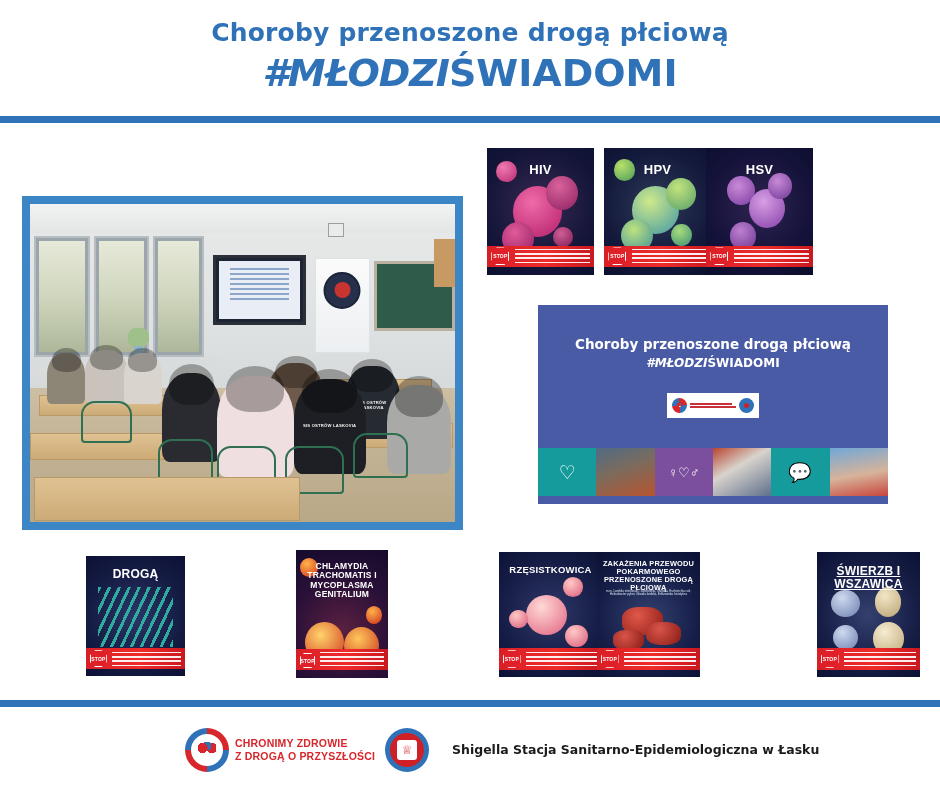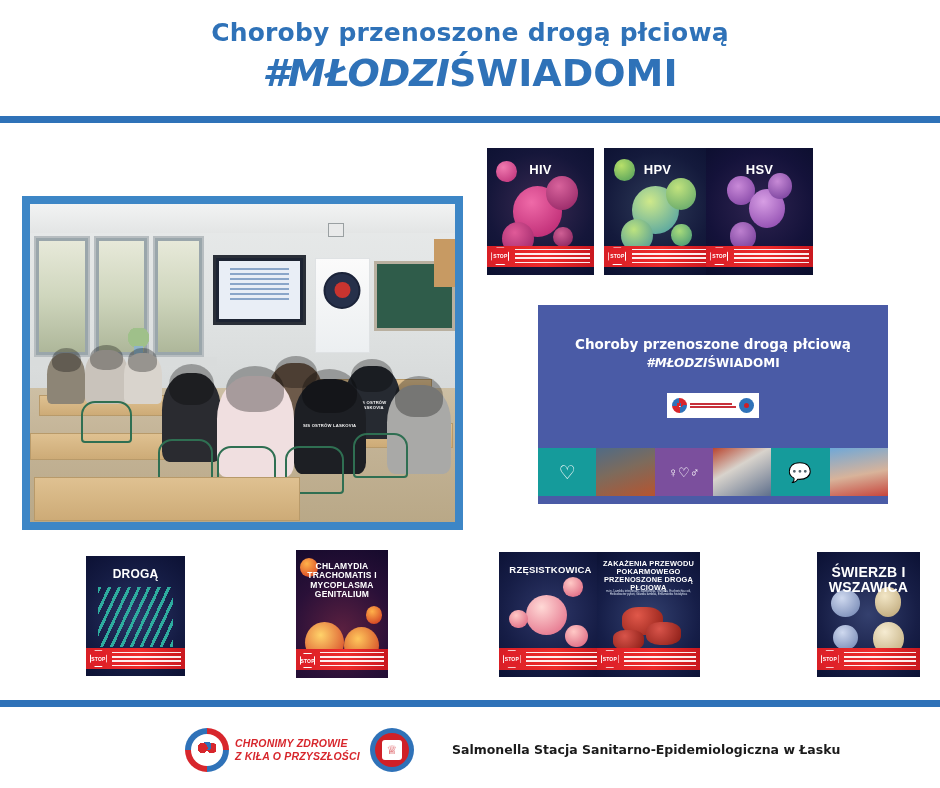--- a/index.html
+++ b/index.html
@@ -142,21 +142,21 @@
   
   .footer{position:absolute;left:0;top:707px;width:940px;height:81px;background:#fff;}
   .logo-circ{position:relative;width:44px;height:44px;border-radius:50%;
     background:conic-gradient(#d7262c 0 25%,#2f72b8 25% 50%,#d7262c 50% 75%,#2f72b8 75% 100%);}
   .logo-circ:before{content:"";position:absolute;inset:6px;border-radius:50%;background:#fff;}
   .logo-circ:after{content:"";position:absolute;left:30%;top:28%;width:40%;height:44%;
     background:radial-gradient(circle at 25% 40%,#d7262c 0 28%,transparent 29%),
                radial-gradient(circle at 50% 30%,#2f72b8 0 26%,transparent 27%),
                radial-gradient(circle at 77% 40%,#d7262c 0 28%,transparent 29%);}
   .logo-words{display:flex;flex-direction:column;justify-content:center;margin-left:6px;}
-  .logo-words span{color:#d7262c;font-weight:bold;font-size:10.5px;line-height:1.25;letter-spacing:.2px;font-style:italic;}
+  .logo-words span{color:#d7262c;font-weight:bold;font-size:10.5px;line-height:1.25;letter-spacing:.2px;}
   .pis{position:relative;width:44px;height:44px;border-radius:50%;background:#2f72b8;}
   .pis:before{content:"";position:absolute;inset:5px;border-radius:50%;background:#cf2027;}
   .pis:after{content:"";position:absolute;inset:12px;border-radius:3px;background:#fff;}
   .pis em{position:absolute;left:50%;top:50%;transform:translate(-50%,-50%);
     font-style:normal;font-size:12px;color:#cf2027;z-index:2;line-height:1;}
   .foot-row{position:absolute;left:185px;top:728px;display:flex;align-items:center;}
   .foot-txt{position:absolute;left:452px;top:742px;font-size:12.5px;color:#1b1b1b;font-weight:bold;
     font-family:"DejaVu Sans",sans-serif;}
 </style>
 </head>
@@ -382,36 +382,36 @@
       </div>
   </div>
 
 
   <div class="poster" style="left:817px;top:552px;width:103px;height:125px;">
     <div class="bg" style="background:radial-gradient(circle at 50% 50%,#34406e 0%,#171e46 60%,#0b1134 100%);"></div>
     <div class="germ" style="left:14%;top:30%;width:28%;height:22%;background:radial-gradient(circle at 38% 30%,#cfd9ef,#6b7fae);"></div>
     <div class="germ" style="left:56%;top:28%;width:26%;height:24%;background:radial-gradient(circle at 38% 30%,#f2e6c6,#b9a272);"></div>
     <div class="germ" style="left:16%;top:58%;width:24%;height:20%;background:radial-gradient(circle at 38% 30%,#cfd9ef,#6b7fae);"></div>
     <div class="germ" style="left:54%;top:56%;width:30%;height:26%;background:radial-gradient(circle at 38% 30%,#f6ecd2,#bda775);"></div>
-    <div class="ttl" style="top:10%;font-size:14px;">ŚWIERZB I WSZAWICA</div>
+    <div class="ttl" style="top:10%;font-size:12px;text-decoration:underline;">ŚWIERZB I WSZAWICA</div>
     <div class="band">
         <div class="lines"></div>
       </div>
     <div class="stop">
         <span>STOP</span>
       </div>
   </div>
 
   <div class="rule rule-bottom"></div>
   <div class="footer"></div>
   <div class="foot-row">
     <div class="logo-circ"></div>
     <div class="logo-words">
       <span>CHRONIMY ZDROWIE</span>
-      <span>Z KIŁA O PRZYSZŁOŚCI</span>
+      <span>Z DROGĄ O PRZYSZŁOŚCI</span>
     </div>
     <div class="pis" style="margin-left:10px;">
         <em>♕</em>
       </div>
   </div>
-  <div class="foot-txt">Salmonella Stacja Sanitarno-Epidemiologiczna w Łasku</div>
+  <div class="foot-txt">Shigella Stacja Sanitarno-Epidemiologiczna w Łasku</div>
 
 </div>
 
 </body></html>

